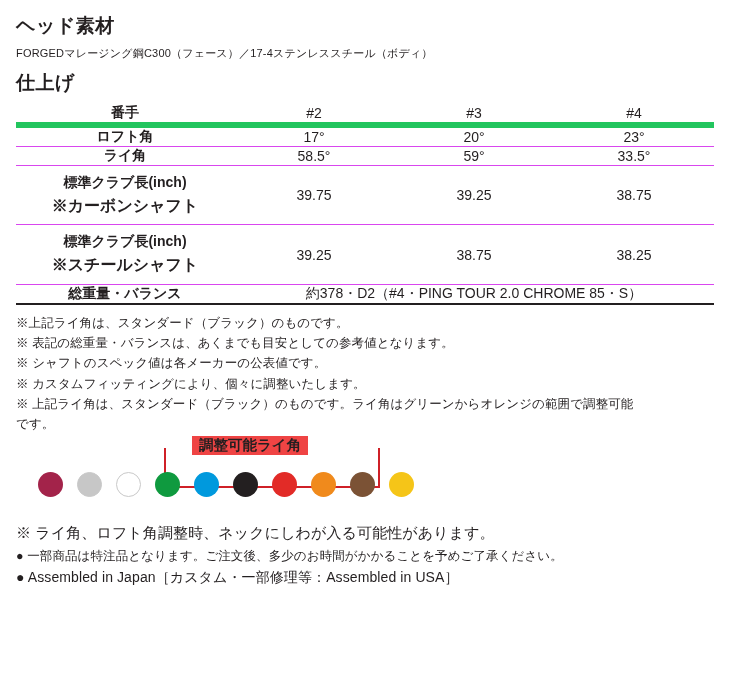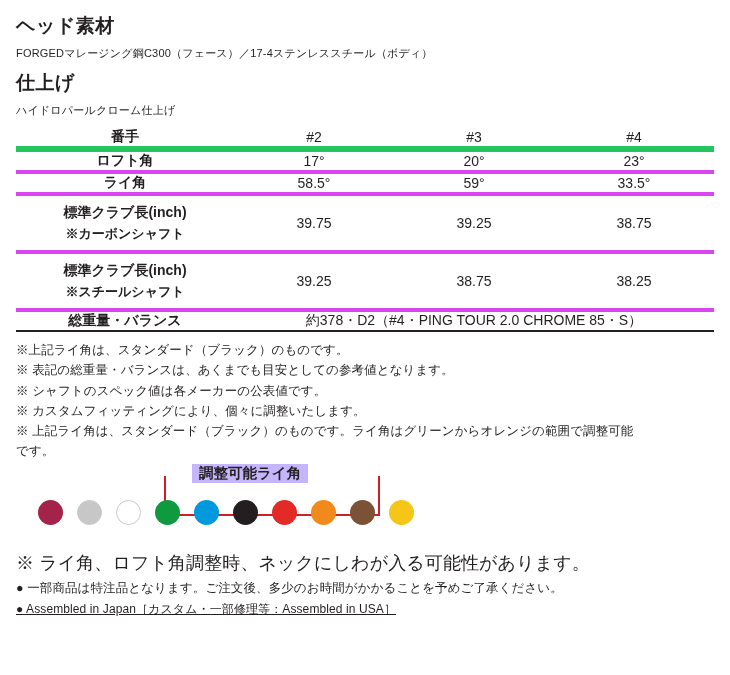--- a/index.html
+++ b/index.html
@@ -48,21 +48,21 @@
     padding: 0;
     font-size: 14px;
     vertical-align: middle;
   }
   .col-label { width: 218px; }
   .col-v { width: 160px; }
   tr.row-head td {
     border-bottom: 6px solid #22c55e;
   }
   tr.row-line td {
-    border-bottom: 4px solid #d946ef;
+    border-bottom: 1px solid #d946ef;
   }
   tr.row-last td {
     border-bottom: 2px solid #231f20;
   }
   .cell-label {
     text-align: center;
     font-weight: bold;
     padding: 7px 0 7px 0;
     font-size: 14.5px;
   }
@@ -73,21 +73,21 @@
   }
   .lbl-main {
     display: block;
     font-weight: bold;
     font-size: 14px;
     line-height: 1.55;
   }
   .lbl-sub {
     display: block;
     font-weight: bold;
-    font-size: 13px;
+    font-size: 16px;
     line-height: 1.55;
   }
   .cell-label.two-line {
     padding: 6px 0 6px 0;
   }
   .cell-wide {
     text-align: center;
     font-size: 14.5px;
     padding: 8px 0;
   }
@@ -113,21 +113,21 @@
     width: 216px;
     height: 40px;
     border: 2px solid #cf2027;
     border-top: none;
     box-sizing: border-box;
   }
   .bracket-label {
     position: absolute;
     left: 176px;
     top: -10px;
-    background: #c4b5fd;
+    background: #ef4444;
     padding: 0 7px;
     font-size: 14.5px;
     font-weight: bold;
     color: #231f20;
     white-space: nowrap;
   }
   .dots {
     position: absolute;
     left: 22px;
     top: 26px;
@@ -141,44 +141,42 @@
     box-sizing: border-box;
   }
   .dot.outline {
     border: 1px solid #c9c9c9;
   }
   
   .bottom-notes {
     margin-top: 2px;
   }
   .bnote {
-    font-size: 18px;
+    font-size: 15px;
     line-height: 1.7;
     letter-spacing: 0.1px;
   }
   .bnote.bullet {
     font-size: 12.5px;
   }
   .assembled {
-    font-size: 12px;
+    font-size: 14px;
     margin-top: 2px;
     letter-spacing: 0.1px;
-    text-decoration: underline;
   }
 </style>
 </head>
 <body>
 
 <div class="page">
 
   <h2 class="sec-title">ヘッド素材</h2>
   <p class="sec-body">FORGEDマレージング鋼C300（フェース）／17-4ステンレススチール（ボディ）</p>
 
   <h2 class="sec-title second">仕上げ</h2>
-  <p class="sec-body">ハイドロパールクローム仕上げ</p>
 
   <table class="spec">
     <colgroup>
       <col class="col-label">
         <col class="col-v">
         <col class="col-v">
         <col class="col-v">
     </colgroup>
     <tbody>
       <tr class="row-head">

